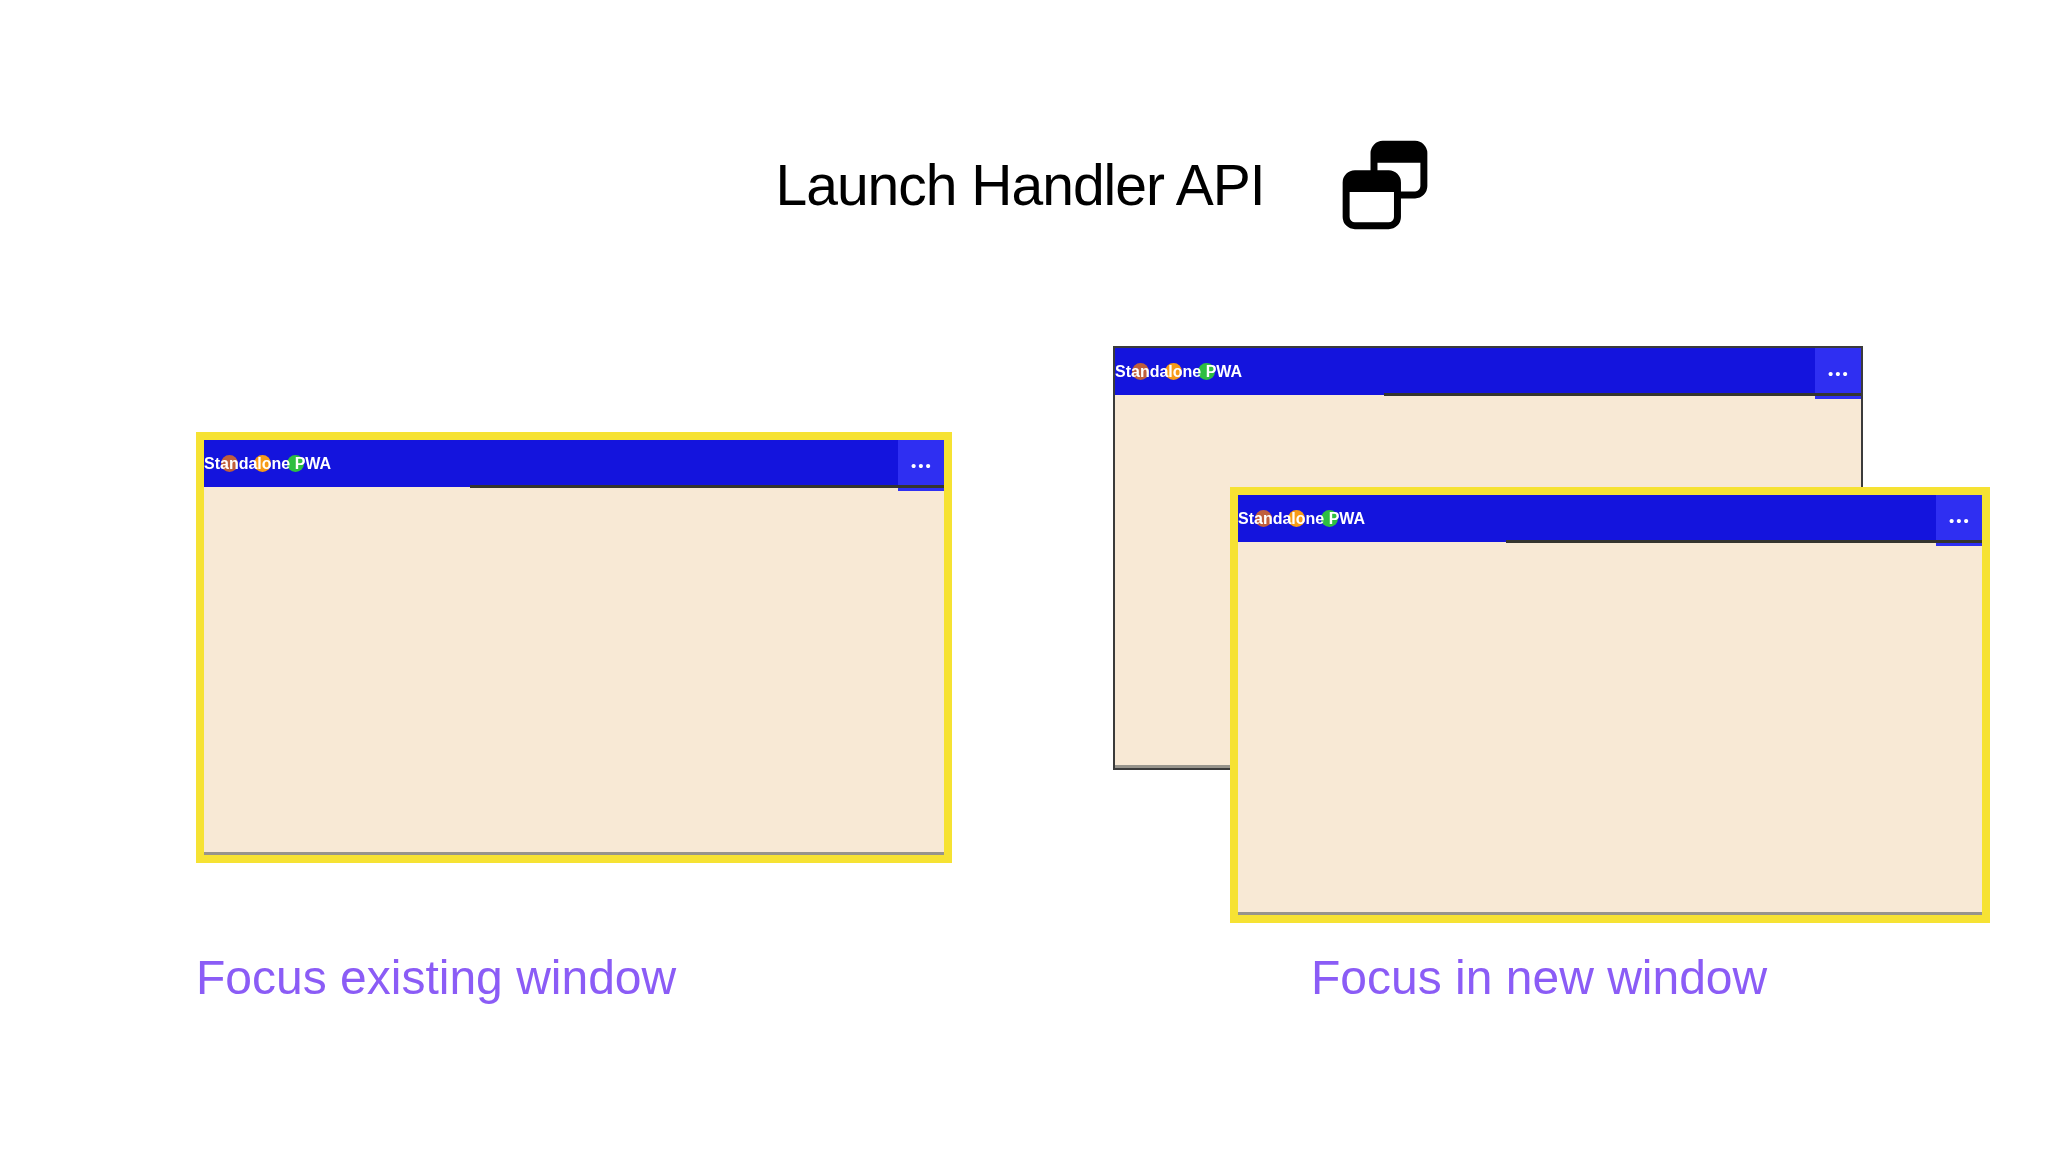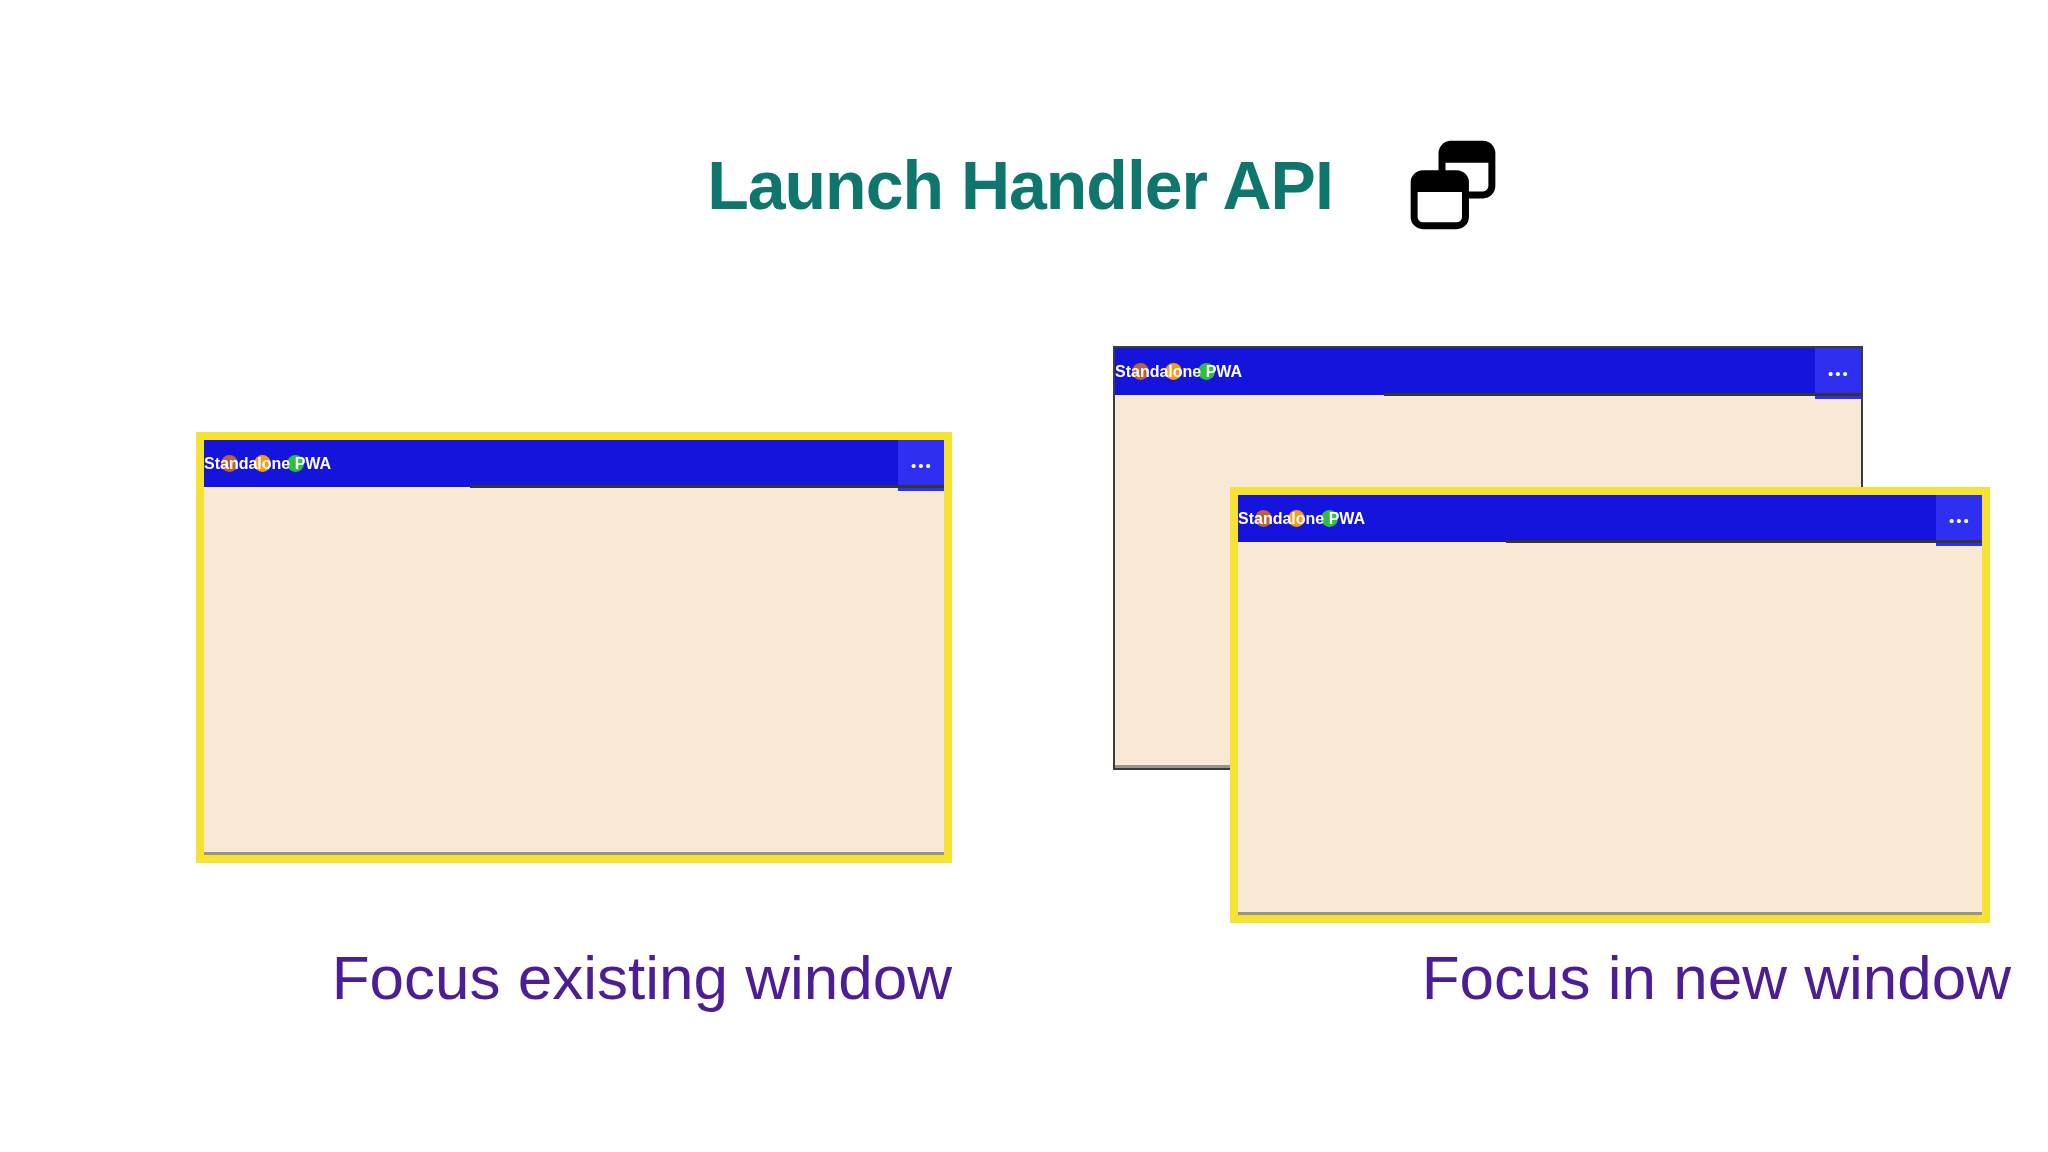--- a/index.html
+++ b/index.html
@@ -7,21 +7,21 @@
     position:relative;width:2048px;height:1152px;background:#ffffff;
     font-family:"Liberation Sans", sans-serif;overflow:hidden;
   }
   
   .header{
     position:absolute;top:130px;left:0;right:0;height:110px;
     display:flex;justify-content:center;align-items:center;gap:76px;
     transform:translateX(78px);
   }
   .page-title{
-    font-size:68px;line-height:100px;color:#0f766e;font-weight:700;
+    font-size:57px;line-height:100px;color:#000000;font-weight:400;
     letter-spacing:-1px;white-space:nowrap;
   }
   .hdr-icon{display:block;}
 
   
   .pwa-window{position:absolute;box-sizing:border-box;background:#f8e9d5;}
   .pwa-window.highlighted{border:8px solid #f6e233;}
   .pwa-window.plain{border:2px solid #3b3b3b;}
   .titlebar{
     position:absolute;top:0;left:0;right:0;height:47px;background:#1414dd;
@@ -48,22 +48,22 @@
   .win-body{
     position:absolute;top:47px;left:0;right:0;bottom:0;background:#f8e9d5;
     border-bottom:3px solid #97948c;box-sizing:border-box;z-index:1;
   }
   
   .win-left   {left:196px;top:432px;width:756px;height:431px;z-index:1;}
   .win-back   {left:1113px;top:346px;width:750px;height:424px;z-index:1;}
   .win-front  {left:1230px;top:487px;width:760px;height:436px;z-index:2;}
 
   .caption{
-    position:absolute;font-size:62px;line-height:60px;color:#4c1d95;
-    text-align:right;white-space:nowrap;
+    position:absolute;font-size:48px;line-height:60px;color:#8b5cf6;
+    text-align:left;white-space:nowrap;
   }
   .caption-left{left:196px;width:756px;top:948px;}
   .caption-right{left:1311px;width:700px;top:948px;}
 </style>
 </head>
 <body>
 
 <div class="canvas">
 
   <div class="header">

